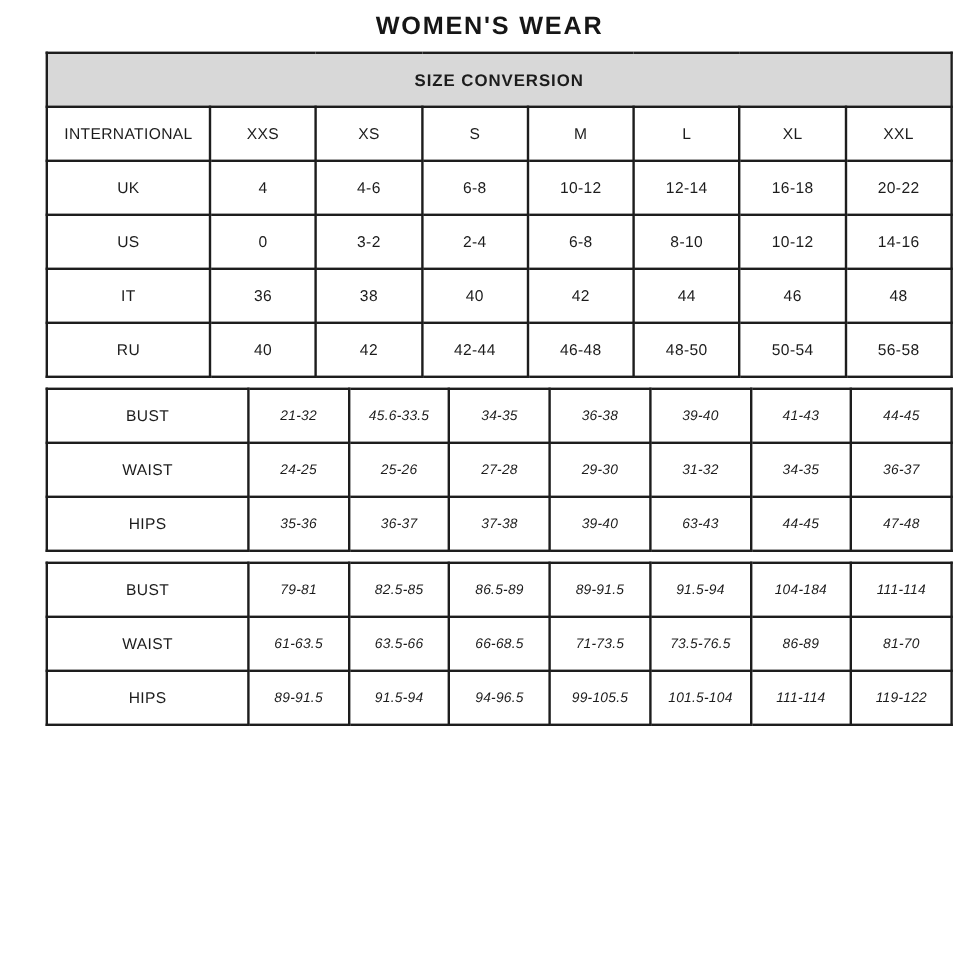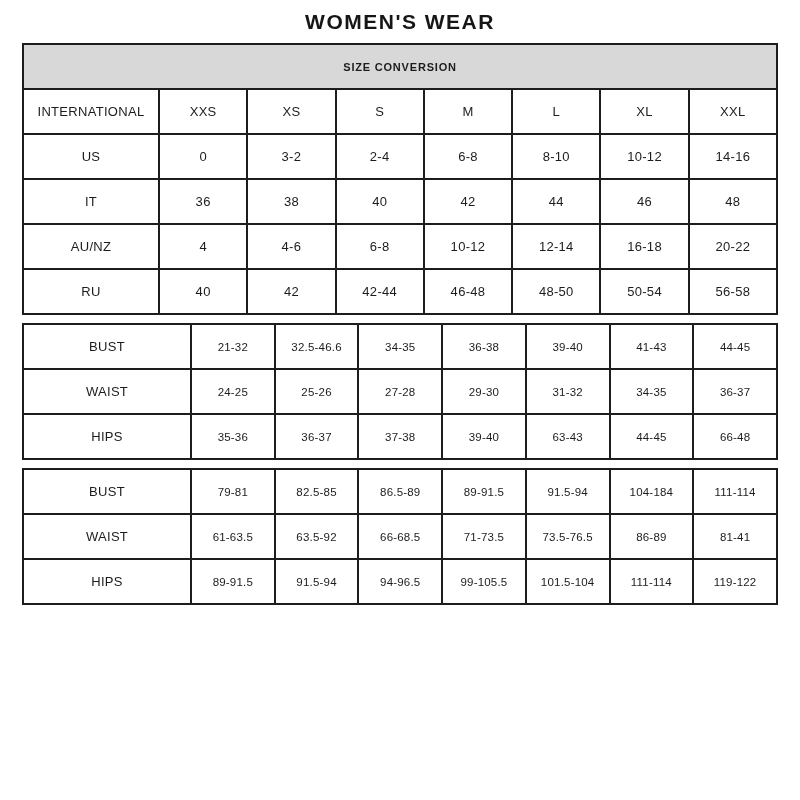--- a/index.html
+++ b/index.html
@@ -8,21 +8,21 @@
     background: #ffffff;
   }
   body {
     width: 800px;
     height: 800px;
     font-family: "Liberation Sans", "DejaVu Sans", sans-serif;
     color: #1c1c1c;
     overflow: hidden;
   }
   .page {
-    padding: 10px 22px 0 22px;
+    padding: 10px 22px 0 38px;
     box-sizing: border-box;
   }
   h1.page-title {
     margin: 0 0 9px 0;
     text-align: center;
     font-size: 21px;
     line-height: 24px;
     font-weight: 700;
     letter-spacing: 1.5px;
     color: #161616;
@@ -44,24 +44,24 @@
     height: 43px;
     font-size: 13px;
     letter-spacing: 0.3px;
     padding: 0 2px;
     overflow: hidden;
     white-space: nowrap;
   }
   .gray { background: #d8d8d8; }
   .bold { font-weight: 700; }
   .banner {
-    font-size: 11px;
+    font-size: 14px;
     letter-spacing: 0.8px;
   }
-  .val.small { font-size: 11.5px; letter-spacing: 0.2px; }
+  .val.small { font-size: 11.5px; letter-spacing: 0.2px; font-style: italic; }
 </style>
 </head>
 <body>
 
 <div class="page">
   <h1 class="page-title">WOMEN'S WEAR</h1>
   <table class="tbl t1" id="t1">
       <colgroup>
         <col class="first">
         <col>
@@ -80,50 +80,50 @@
           <td>INTERNATIONAL</td>
           <td>XXS</td>
           <td>XS</td>
           <td>S</td>
           <td>M</td>
           <td>L</td>
           <td>XL</td>
           <td>XXL</td>
         </tr>
         <tr>
+          <td class="rowlabel">UK</td>
+          <td class="val">4</td>
+          <td class="val">4-6</td>
+          <td class="val">6-8</td>
+          <td class="val">10-12</td>
+          <td class="val">12-14</td>
+          <td class="val">16-18</td>
+          <td class="val">20-22</td>
+        </tr>
+        <tr>
           <td class="rowlabel">US</td>
           <td class="val">0</td>
           <td class="val">3-2</td>
           <td class="val">2-4</td>
           <td class="val">6-8</td>
           <td class="val">8-10</td>
           <td class="val">10-12</td>
           <td class="val">14-16</td>
         </tr>
         <tr>
           <td class="rowlabel">IT</td>
           <td class="val">36</td>
           <td class="val">38</td>
           <td class="val">40</td>
           <td class="val">42</td>
           <td class="val">44</td>
           <td class="val">46</td>
           <td class="val">48</td>
         </tr>
         <tr>
-          <td class="rowlabel">AU/NZ</td>
-          <td class="val">4</td>
-          <td class="val">4-6</td>
-          <td class="val">6-8</td>
-          <td class="val">10-12</td>
-          <td class="val">12-14</td>
-          <td class="val">16-18</td>
-          <td class="val">20-22</td>
-        </tr>
-        <tr>
           <td class="rowlabel">RU</td>
           <td class="val">40</td>
           <td class="val">42</td>
           <td class="val">42-44</td>
           <td class="val">46-48</td>
           <td class="val">48-50</td>
           <td class="val">50-54</td>
           <td class="val">56-58</td>
         </tr>
       </tbody>
@@ -136,21 +136,21 @@
         <col>
         <col>
         <col>
         <col>
         <col>
       </colgroup>
       <tbody>
         <tr>
           <td class="rowlabel">BUST</td>
           <td class="val small">21-32</td>
-          <td class="val small">32.5-46.6</td>
+          <td class="val small">45.6-33.5</td>
           <td class="val small">34-35</td>
           <td class="val small">36-38</td>
           <td class="val small">39-40</td>
           <td class="val small">41-43</td>
           <td class="val small">44-45</td>
         </tr>
         <tr>
           <td class="rowlabel">WAIST</td>
           <td class="val small">24-25</td>
           <td class="val small">25-26</td>
@@ -161,21 +161,21 @@
           <td class="val small">36-37</td>
         </tr>
         <tr>
           <td class="rowlabel">HIPS</td>
           <td class="val small">35-36</td>
           <td class="val small">36-37</td>
           <td class="val small">37-38</td>
           <td class="val small">39-40</td>
           <td class="val small">63-43</td>
           <td class="val small">44-45</td>
-          <td class="val small">66-48</td>
+          <td class="val small">47-48</td>
         </tr>
       </tbody>
     </table>
   <table class="tbl t3" id="t3">
       <colgroup>
         <col class="first">
         <col>
         <col>
         <col>
         <col>
@@ -190,26 +190,26 @@
           <td class="val small">82.5-85</td>
           <td class="val small">86.5-89</td>
           <td class="val small">89-91.5</td>
           <td class="val small">91.5-94</td>
           <td class="val small">104-184</td>
           <td class="val small">111-114</td>
         </tr>
         <tr>
           <td class="rowlabel">WAIST</td>
           <td class="val small">61-63.5</td>
-          <td class="val small">63.5-92</td>
+          <td class="val small">63.5-66</td>
           <td class="val small">66-68.5</td>
           <td class="val small">71-73.5</td>
           <td class="val small">73.5-76.5</td>
           <td class="val small">86-89</td>
-          <td class="val small">81-41</td>
+          <td class="val small">81-70</td>
         </tr>
         <tr>
           <td class="rowlabel">HIPS</td>
           <td class="val small">89-91.5</td>
           <td class="val small">91.5-94</td>
           <td class="val small">94-96.5</td>
           <td class="val small">99-105.5</td>
           <td class="val small">101.5-104</td>
           <td class="val small">111-114</td>
           <td class="val small">119-122</td>

